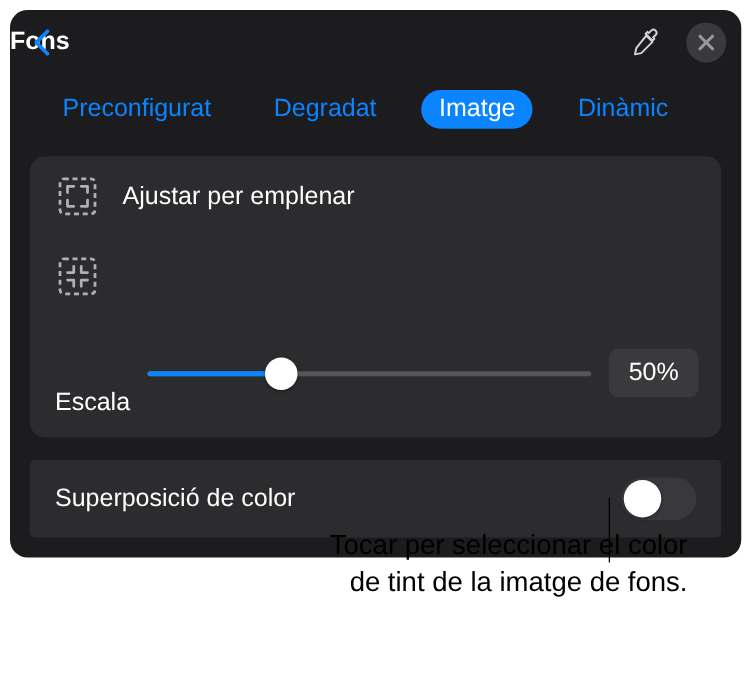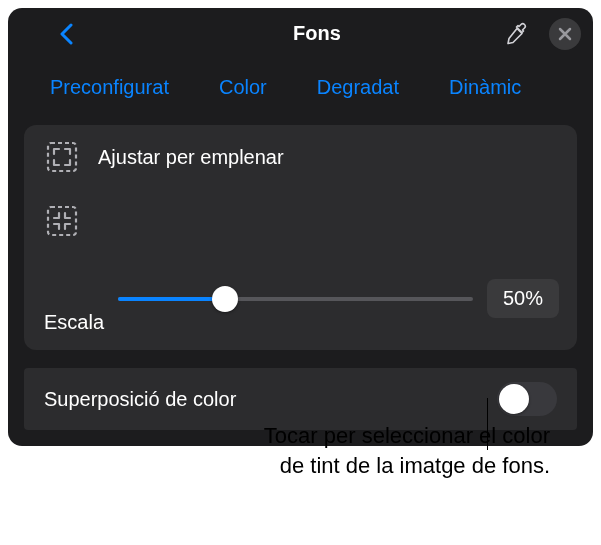--- a/index.html
+++ b/index.html
@@ -17,23 +17,22 @@
     width: 585px;
     background: #1c1c1e;
     border-radius: 14px;
     overflow: hidden;
     color: #fff;
   }
   .header {
     height: 50px;
     display: flex;
     align-items: center;
-    justify-content: center;
-    position: relative;
-    margin-left: 33px;
+    justify-content: flex-start;
+    position: relative;
   }
   .back-btn {
     position: absolute;
     left: 12px;
     top: 12px;
     width: 28px;
     height: 28px;
     display: flex;
     align-items: center;
     justify-content: center;
@@ -234,22 +233,22 @@
       <div class="close-btn">
         <svg width="14" height="14" viewBox="0 0 14 14">
           <path d="M2 2 L12 12 M12 2 L2 12" stroke="#98989d" stroke-width="2.5" stroke-linecap="round"></path>
         </svg>
       </div>
     </div>
   </div>
 
   <div class="tabs">
     <div class="tab">Preconfigurat</div>
-    <div class="tab">Color</div>
     <div class="tab">Degradat</div>
+    <div class="tab active">Imatge</div>
     <div class="tab">Dinàmic</div>
   </div>
 
   <div class="group">
     <div class="row">
       <svg class="fit-icon" viewBox="0 0 36 36">
         <rect x="4" y="4" width="28" height="28" rx="3" fill="none" stroke="#b0b0b5" stroke-width="2.2" stroke-dasharray="4 3"></rect>
         <path d="M10 10 l5 0 M10 10 l0 5 M26 10 l-5 0 M26 10 l0 5 M10 26 l5 0 M10 26 l0 -5 M26 26 l-5 0 M26 26 l0 -5" stroke="#b0b0b5" stroke-width="2.2" stroke-linecap="round"></path>
       </svg>
       <span class="row-label">Ajustar per emplenar</span>

